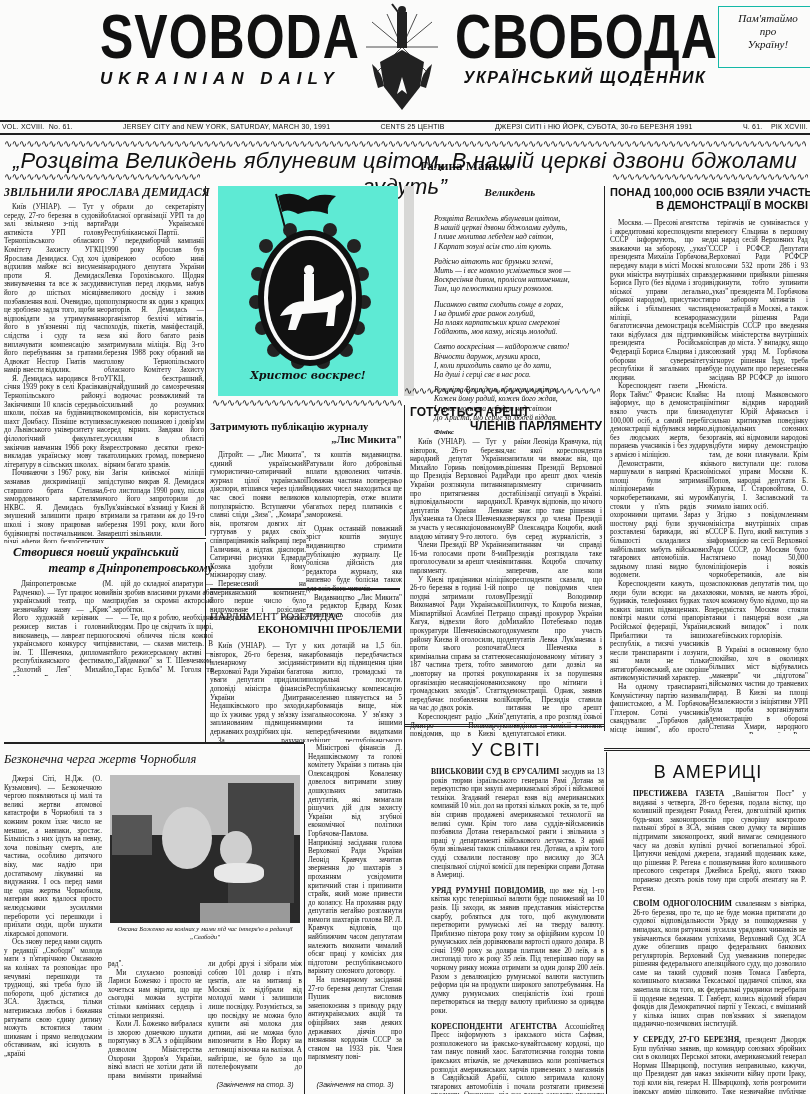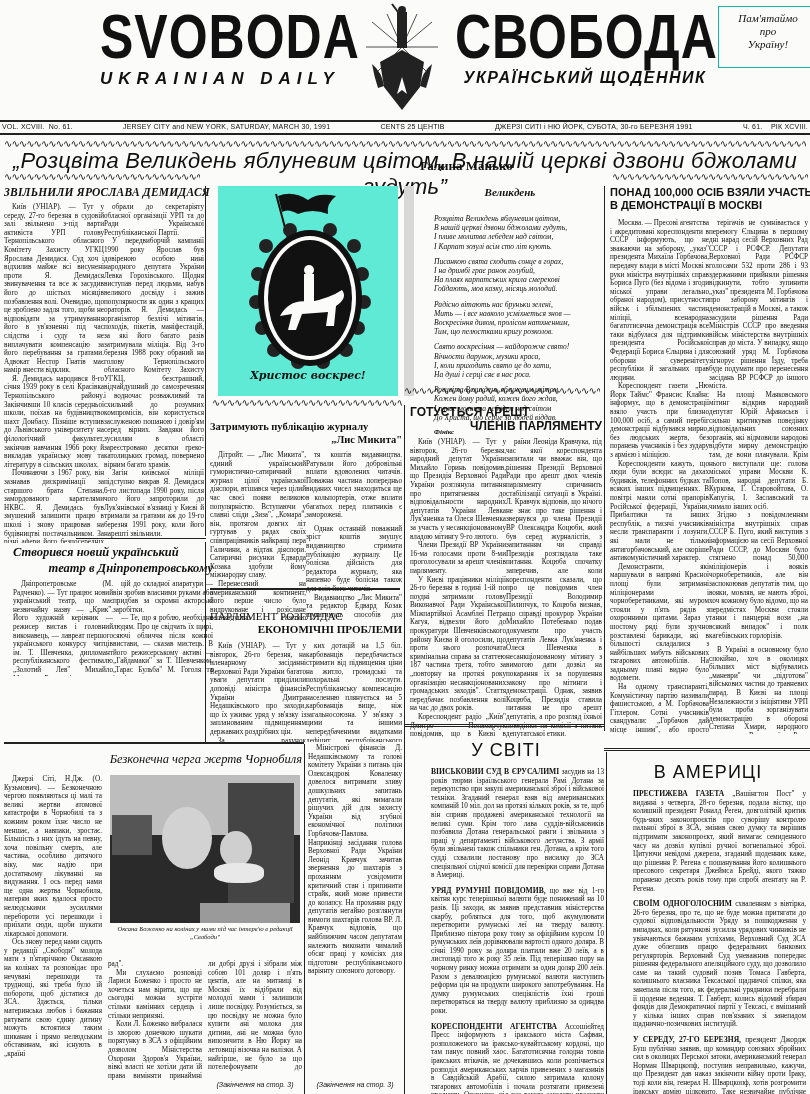--- a/index.html
+++ b/index.html
@@ -159,58 +159,58 @@
   <div style="font-weight:700;font-size:13px;margin-bottom:12px;">Галина Манько</div>
   <div style="font-weight:700;font-style:italic;font-size:11px;text-align:center;margin-bottom:16px;">Великдень</div>
   <div class="poem" style="padding-left:14px;">
     <div class="stanza">
         <div>Розцвіта Великдень яблуневим цвітом,</div>
         <div>В нашій церкві дзвони бджолами гудуть,</div>
         <div>І пливе молитва лебедем над світом,</div>
         <div>І Карпат зозулі всім сто літ кують.</div>
       </div>
     <div class="stanza">
+        <div>Радісно вітають нас бруньки зелені,</div>
+        <div>Мить — і все навколо усміхнеться знов —</div>
+        <div>Воскресіння дивом, пролісом натхненним,</div>
+        <div>Тим, що пелюстками кригу розколов.</div>
+      </div>
+    <div class="stanza">
         <div>Писанкою свята сходить сонце в горах,</div>
         <div>І на дримбі грає ранок голубий,</div>
         <div>На плаях карпатських крила смерекові</div>
         <div>Гойдають, мов казку, місяць молодий.</div>
       </div>
     <div class="stanza">
-        <div>Радісно вітають нас бруньки зелені,</div>
-        <div>Мить — і все навколо усміхнеться знов —</div>
-        <div>Воскресіння дивом, пролісом натхненним,</div>
-        <div>Тим, що пелюстками кригу розколов.</div>
-      </div>
-    <div class="stanza">
         <div>Свято воскресіння — найдорожче свято!</div>
         <div>Вічности дарунок, музики краса,</div>
         <div>І, коли приходить свято це до хати,</div>
         <div>На душі і серці сяє в нас роса.</div>
       </div>
     <div class="stanza">
         <div>Розцвіта Великдень яблуневим цвітом,</div>
         <div>Кожен йому радий, кожен його ждав,</div>
         <div>І пливе молитва лебедем над світом</div>
         <div>До Христа, що серце за людей віддав.</div>
       </div>
     <div style="font-weight:700;font-size:7px;margin-top:4px;">Фінікс</div>
   </div>
 </div>
 <div class="abs wavy" style="left:404px;top:388px;width:196px;">∿∿∿∿∿∿∿∿∿∿∿∿∿∿∿∿∿∿∿∿∿∿∿∿∿∿∿</div>
 
 <div class="abs vrule" style="left:604px;top:186px;height:545px;"></div>
 <div class="abs" style="left:610px;top:186px;width:198px;">
   <div class="hl-bold-sans" style="font-size:11px;line-height:13px;white-space:nowrap;">ПОНАД 100,000 ОСІБ ВЗЯЛИ УЧАСТЬ</div>
-  <div class="hl-bold-sans" style="font-size:11px;line-height:13px;text-align:left;margin-bottom:7px;">В ДЕМОНСТРАЦІЇ В МОСКВІ</div>
+  <div class="hl-bold-sans" style="font-size:11px;line-height:13px;text-align:right;margin-bottom:7px;">В ДЕМОНСТРАЦІЇ В МОСКВІ</div>
   <div class="two-col col-text" style="height:515px;overflow:hidden;">
     <div>
       <p>Москва. — Пресові агентства і акредитовані кореспонденти в СССР інформують, що не зважаючи на заборону, „указ" президента Михаїла Горбачова, передачу влади в місті Москві в руки міністра внутрішніх справ Бориса Пуго (без відома і згоди міської управи легально обраної народом), присутности військ і збільшених частин міліції, всенародна багатотисячна демонстрація все таки відбулася для підтримки президента Російської Федерації Бориса Єльцина і для оборони суверенітету республіки й загальних прав людини.</p>
       <p>Кореспондент газети „Ню Йорк Таймс" Франсис Клайнс інформує, що в демонстрації взяло участь при близно 100,000 осіб, а самий перебіг демонстрації відбувався мирно, без людських жертв, без поранень учасників і без зудару з армією і міліцією.</p>
+      <p>Демонстранти, які маршували в напрямі Красної площі були затримані міліціонерами і чорноберетниками, які муром стояли у п'ять рядів з охоронними щитами. Зараз у шостому ряді були зручно розставлені барикади, які в більшості складалися з найбільших мабуть військових тягарових автомобілів. На задньому плані видно було водомети.</p>
       <p>Кореспонденти кажуть, що люди були всюди: на дахах будинків, телефонних будках та всяких інших підвищеннях. В повітрі маяли сотні прапорів Російської федерації, України, Прибалтики та інших республік, а тисячі учасників несли транспаранти і лозунги, які мали не тільки антигорбачовський, але скоріше антикомуністичний характер.</p>
-      <p>Демонстранти, які маршували в напрямі Красної площі були затримані міліціонерами і чорноберетниками, які муром стояли у п'ять рядів з охоронними щитами. Зараз у шостому ряді були зручно розставлені барикади, які в більшості складалися з найбільших мабуть військових тягарових автомобілів. На задньому плані видно було водомети.</p>
       <p>На одному транспаранті, Комуністичну партію називали фашистською, а М. Горбачова Гітлером. Сотні учасників скандували: „Горбачов дай місце іншим", або просто „Єльцин, Єльцин!", висказуючи таким способом симпатію своєму вибранцеві. На інших плякатах виділи написи: „Визволіймо Росію від комуністів!", „Ні горбачовським погрозам!", „Комуністи тирани Росії!" та багато інших.</p>
 
     </div>
     <div>
       <p>терігачів не сумнівається у перемогу Єльцина в першому дні нарад сесій Верховних Рад СССР і РСФСР. Депутати Верховної Ради РСФСР голосами 532 проти 286 і 93 здержаними прийняли рішення відкинути, тобто зупинити „указ" президента М. Горбачова про заборону мітингів і демонстрацій в Москві, а також засудили рішення Ради Міністрів СССР про введення військ міністерства внутрішніх справ до міста. У випадку, якщо союзний уряд М. Горбачова зігнорує рішення Їзду, треба буде подумати про перенесення засідань ВР РСФСР до іншого міста.</p>
       <p>На площі Маяковського мітинг відкрив народний депутат Юрій Афанасьєв і сильно критикував поведінку відповідальних союзних органів, які відмовили народові відбути мирну демонстрацію там, де вони планували. Крім нього виступали ще: голова міської управи Москви К. Попов, народні депутати Б. Куркова, Г. Старовойтова, О. Капугін, І. Заславський та чимало інших осіб.</p>
       <p>Згідно з повідомленням міністра внутрішніх справ СССР Б. Пуго, який виступив з інформацією на сесії Верховної Ради СССР, до Москви було стягнено понад 50,000 міліціонерів і вояків чорноберетників, але він заспокоював депутатів тим, що вояки, мовляв, не мають зброї, хоч кожному було відомо, що на передмістях Москви стояли танки і панцерні вози „на всякий випадок" і полк кагебівських горлорізів.</p>
       <p style="margin-top:6px;">В Україні в основному було спокійно, хоч в околицях більших міст відбувались „маневри" чи „підготова" військових частин до травневих парад. В Києві на площі Незалежности з ініціятиви УРП була проба зорганізувати демонстрацію в обороні Степана Хмари, народного депутата Верховної Ради України, але міліція і чорноберетники силою розігнали учасників. Західні кореспонденти підтверджують, що імперські чинники особливо слідкували за рухами демократичних сил в республіках, побоюючись що вони зорганізують масові демонстрації солідарности з москвичами.</p>
     </div>
   </div>
@@ -263,26 +263,27 @@
       <p>За рахунок республіканських</p>
     </div>
     <div>
       <p>ких дотацій на 1,5 біл. карбованців передбачається стримати від підвищення ціни на житло, громадські та похоральні послуги. Республіканську компенсацію населенню плянується на 5 карбованців вище, ніж загальносоюзна. У зв'язку з цими та іншими непередбаченими видатками дефіцит республіканського бюджету зросте на 10 біл. карбованців.</p>
     </div>
   </div>
 </div>
 <div class="abs vrule" style="left:304px;top:744px;height:350px;"></div>
 <div class="abs col-text" style="left:308px;top:744px;width:94px;height:335px;overflow:hidden;">
   <p>Міністрові фінансів Д. Недашківському та голові комітету України з питань цін Олександрові Коваленку довелося витримати зливу дошкульних запитань депутатів, які вимагали рішучих дій для захисту України від згубної економічної політики Горбачова-Павлова. Наприкінці засідання голова Верховної Ради України Леонід Кравчук зачитав звернення до шахтарів з проханням усвідомити критичний стан і припинити страйк, який може привести до колапсу. На прохання ряду депутатів негайно розглянути вимоги шахтарів голова ВР. Л. Кравчук відповів, що найближчим часом депутатам належить виконати чималий обсяг праці у комісіях для підготови республіканського варіянту союзного договору.</p>
+  <p>На пленарному засіданні 27-го березня депутат Степан Пушик висловив занепокоєння з приводу ряду антиукраїнських акцій та офіційних заяв деяких державних діячів про визнання кордонів СССР за станом на 1933 рік. Член парляменту пові-</p>
 </div>
 <div class="abs cont" style="left:308px;top:1081px;width:94px;">(Закінчення на стор. 3)</div>
 <div class="abs vrule" style="left:404px;top:730px;height:364px;"></div>
 
 <div class="abs" style="left:4px;top:752px;width:298px;">
-  <div style="font-style:italic;font-size:12.5px;text-align:right;margin-bottom:0;">Безконечна черга жертв Чорнобиля</div>
+  <div style="font-style:italic;font-size:12.5px;text-align:left;margin-bottom:0;">Безконечна черга жертв Чорнобиля</div>
 </div>
 <div class="abs col-text" style="left:4px;top:775px;width:98px;height:320px;overflow:hidden;">
   <p>Джерзі Сіті, Н.Дж. (О. Кузьмович). — Безконечною чергою появляються ці малі та великі жертви атомової катастрофи в Чорнобилі та з кожним роком їхнє число не меншає, а навпаки, зростає. Більшість з них ідуть на певну, хоча повільну смерть, але частина, особливо дитячого віку, має надію при достатньому лікуванні на видужання. І ось перед нами ще одна жертва Чорнобиля, матерям яких вдалося просто нелюдськими зусиллями перебороти усі перешкоди і приїхати сюди, щоби шукати лікарської допомоги.</p>
   <p>Ось знову перед нами сидить у редакції „Свободи" молода мати з п'ятирічною Оксанкою на колінах та розповідає про нечувані перешкоди та труднощі, які треба було їй побороти, щоб дістатися до ЗСА. Здається, тільки материнська любов і бажання рятувати свою єдину дитину можуть встоятися таким шиканам і прямо нелюдським обставинам, які існують в „країні</p>
 </div>
 <div class="abs" style="left:110px;top:775px;width:190px;height:148px;background:#2a2a2a;overflow:hidden;">
   <div class="abs" style="left:0;top:0;width:190px;height:60px;background:#bdbdbd;"></div>
   <div class="abs" style="left:2px;top:40px;width:40px;height:40px;background:#555;"></div>
   <div class="abs" style="left:118px;top:8px;width:66px;height:120px;background:#444;"></div>
   <div class="abs" style="left:52px;top:32px;width:50px;height:62px;border-radius:50%;background:#d2d2d2;"></div>

